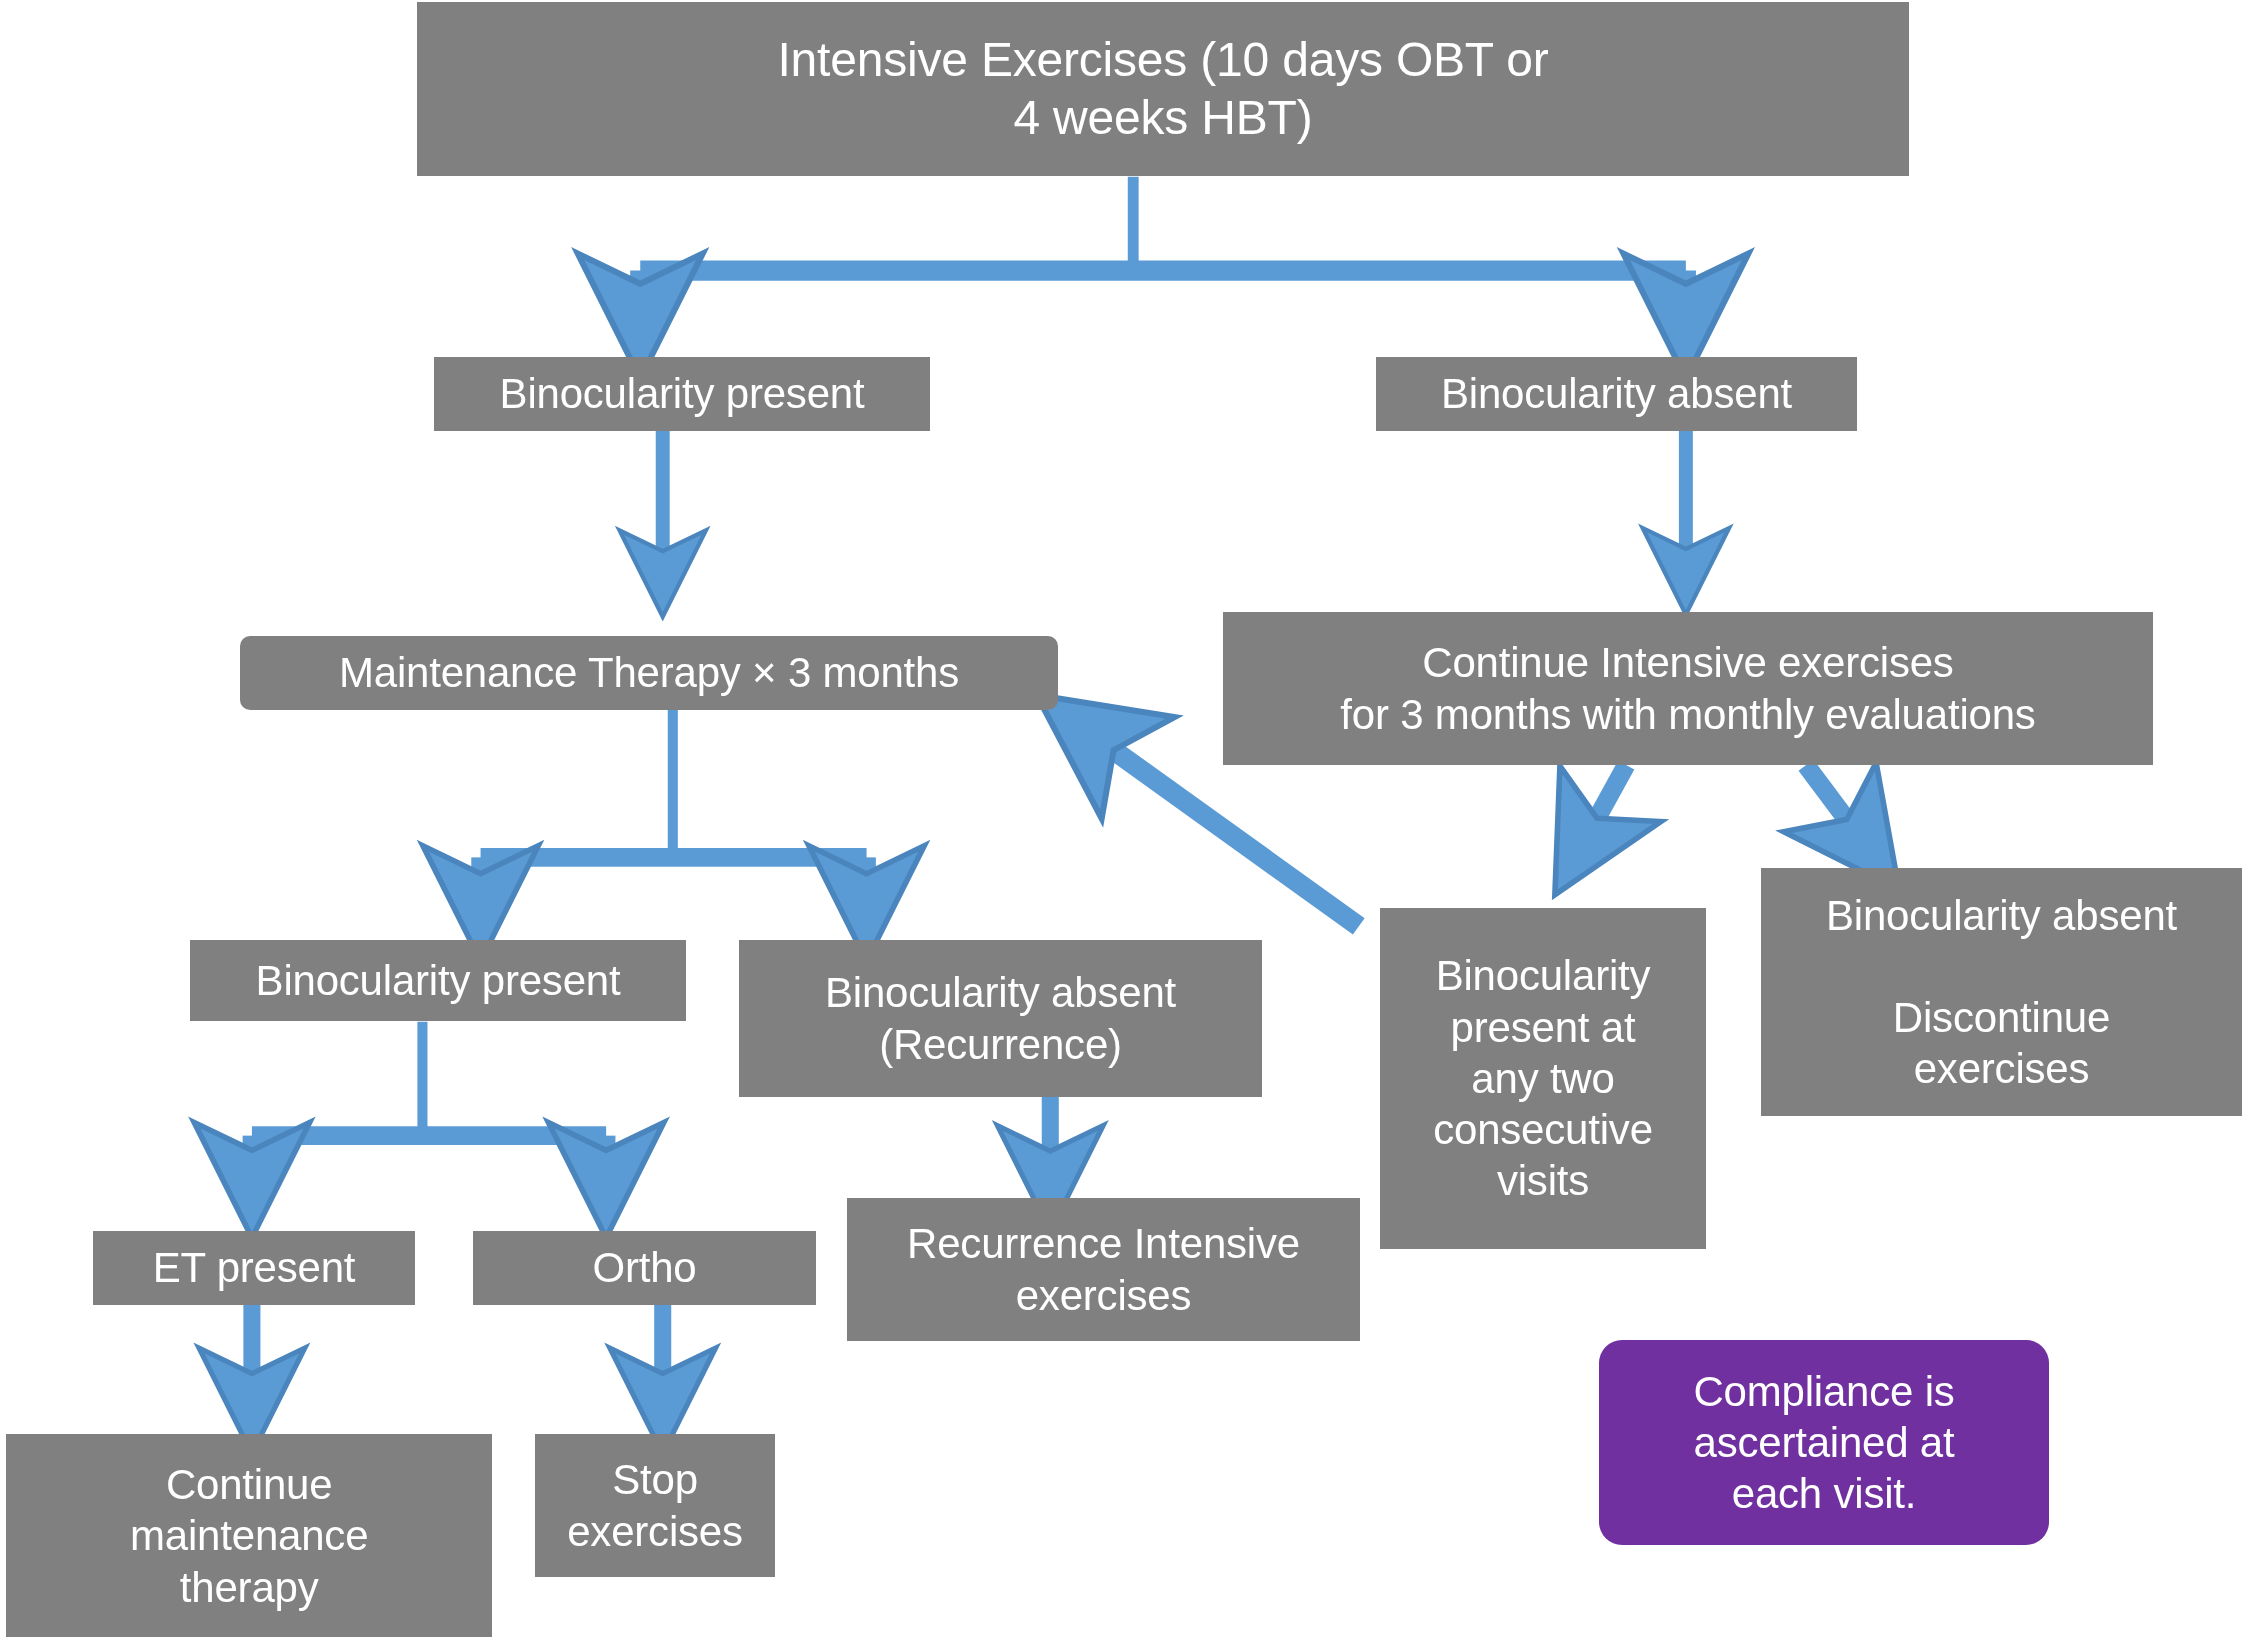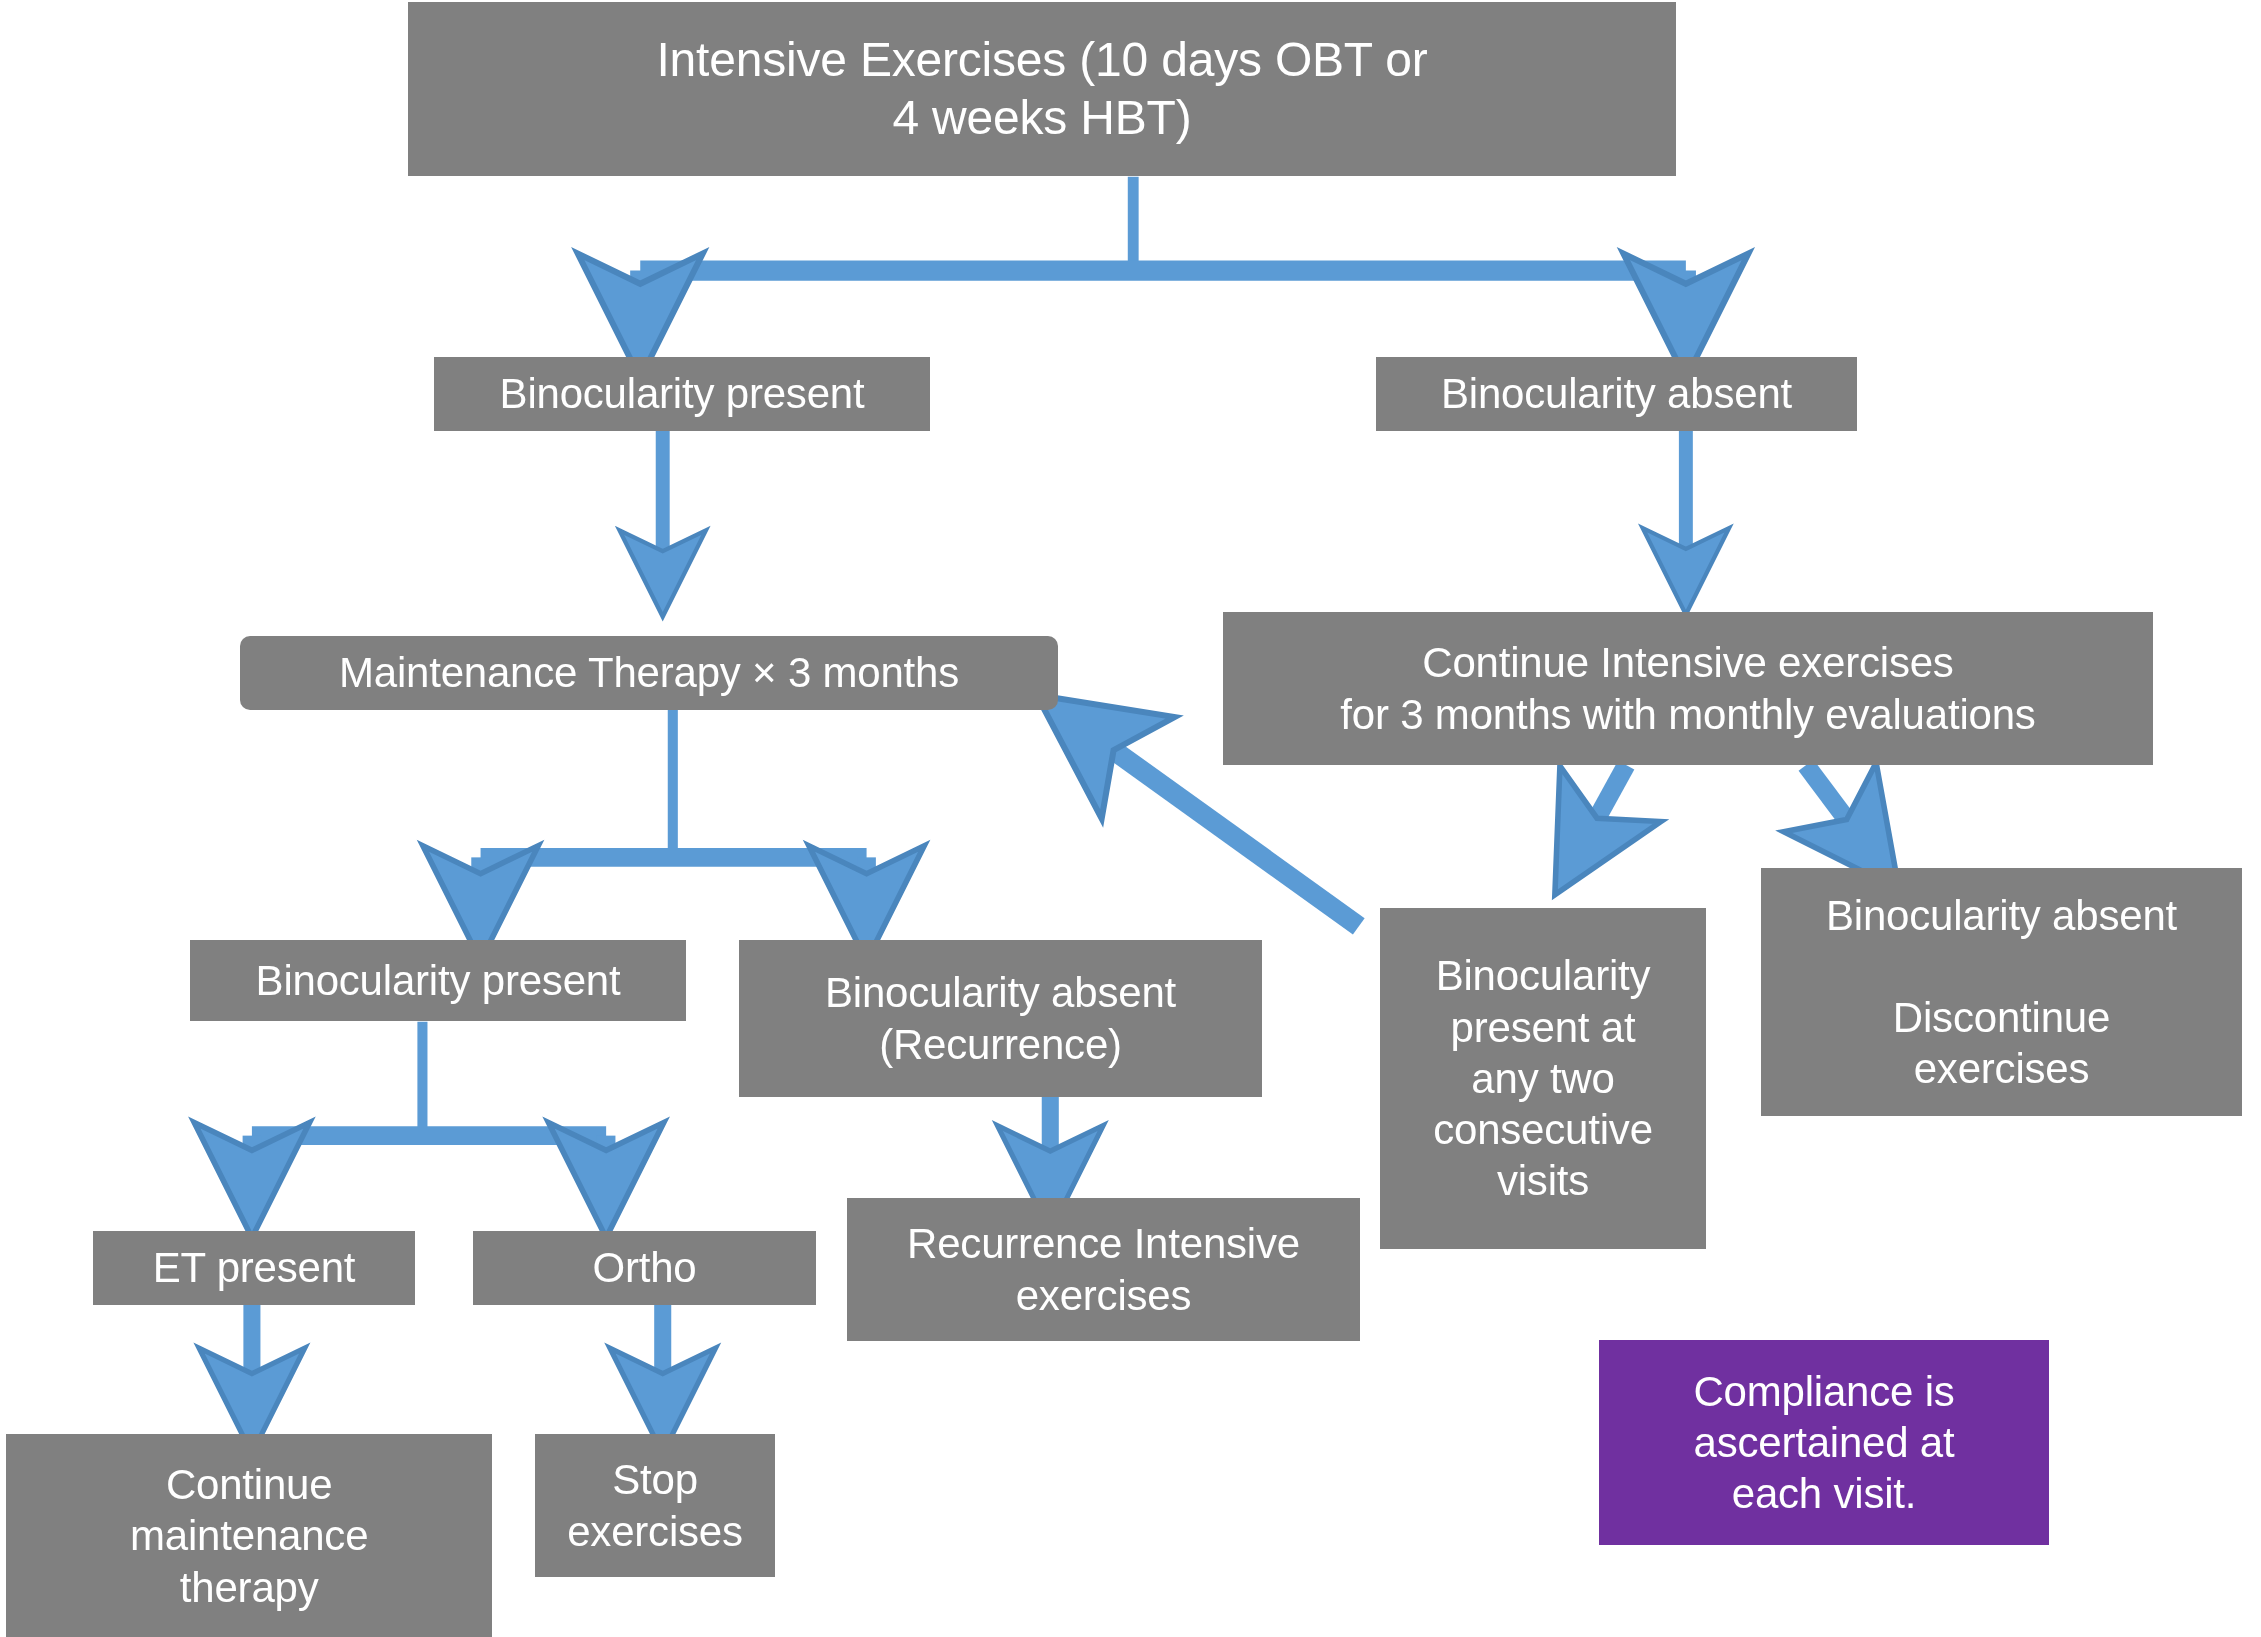--- a/index.html
+++ b/index.html
@@ -94,21 +94,21 @@
 
     <g>
       <path d="M 325 1683 L 325 1805" stroke="#5B9BD5" stroke-width="22" fill="none" marker-end="url(#ah)"></path>
     </g>
 
     <g>
       <path d="M 855 1683 L 855 1805" stroke="#5B9BD5" stroke-width="22" fill="none" marker-end="url(#ah)"></path>
     </g>
   </svg>
 
-  <div class="node" style="left:408px; top:2.3px; width:1268px; height:174px; font-size:48px;">Intensive Exercises (10 days OBT or
+  <div class="node" style="left:417px; top:2.3px; width:1492px; height:174px; font-size:48px;">Intensive Exercises (10 days OBT or
 4 weeks HBT)</div>
 
   <div class="node" style="left:434px; top:357px; width:496px; height:74px; font-size:42px;">Binocularity present</div>
 
   <div class="node" style="left:1376px; top:357px; width:481px; height:74px; font-size:42px;">Binocularity absent</div>
 
   <div class="node" style="left:240px; top:636px; width:818px; height:74px; font-size:42px;border-radius:10px;">Maintenance Therapy × 3 months</div>
 
   <div class="node" style="left:1223px; top:612px; width:930px; height:153px; font-size:42px;">Continue Intensive exercises
 for 3 months with monthly evaluations</div>
@@ -136,18 +136,18 @@
   <div class="node" style="left:847px; top:1198px; width:513px; height:143px; font-size:42px;">Recurrence Intensive
 exercises</div>
 
   <div class="node" style="left:6.2px; top:1434px; width:486px; height:204px; font-size:42px;">Continue
 maintenance
 therapy</div>
 
   <div class="node" style="left:535px; top:1434px; width:240px; height:143px; font-size:42px;">Stop
 exercises</div>
 
-  <div class="node purple" style="left:1599px; top:1340px; width:450px; height:205px; font-size:42px;">Compliance is
+  <div class="node purple" style="left:1599px; top:1340px; width:450px; height:205px; font-size:42px;border-radius:23px;">Compliance is
 ascertained at
 each visit.</div>
 
 </div>
 
 
 </body></html>

